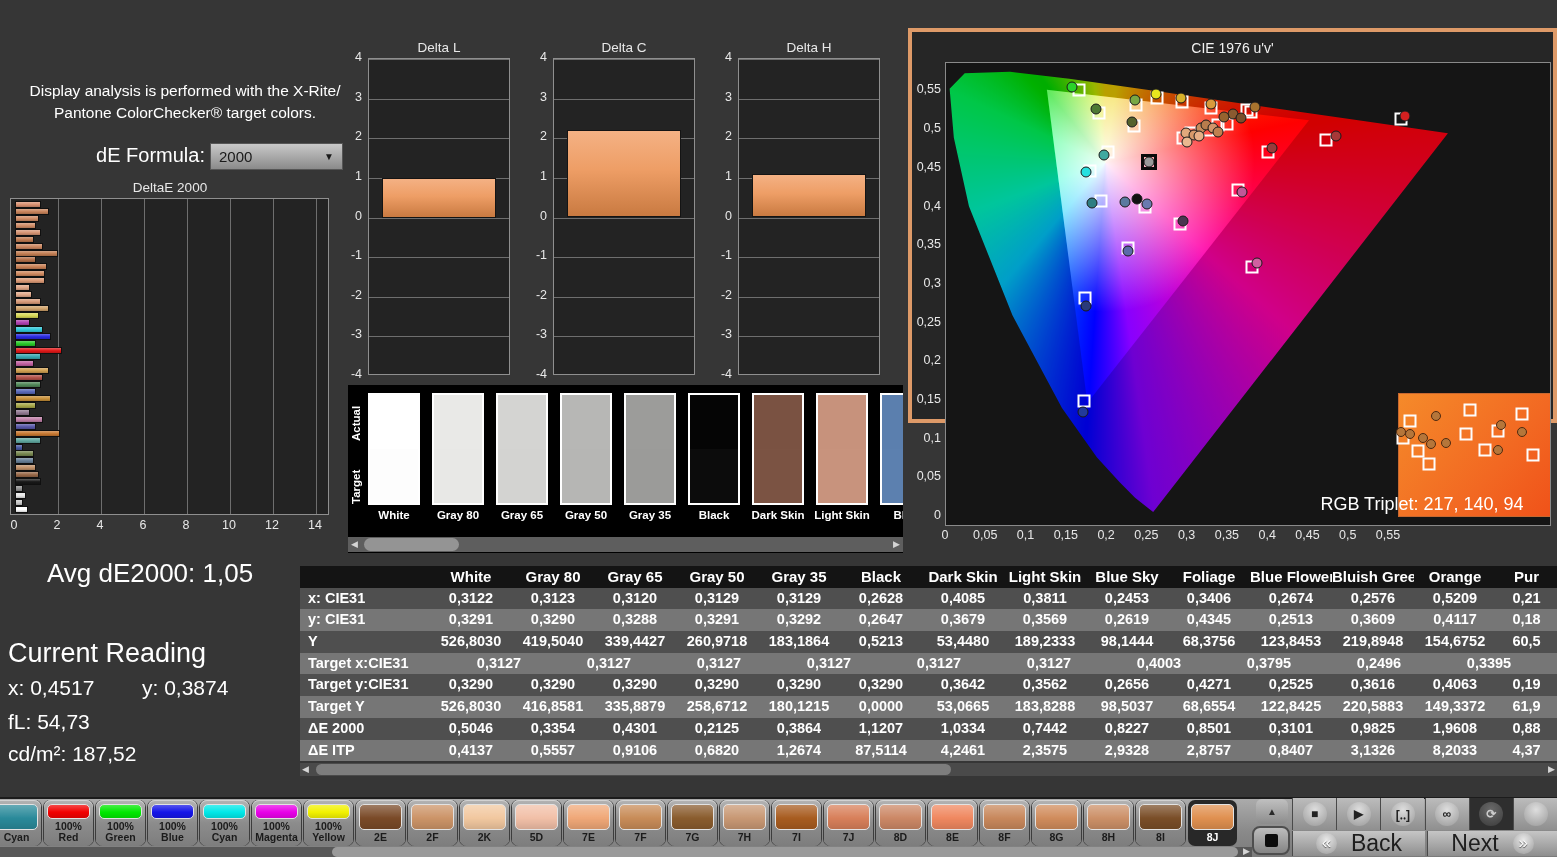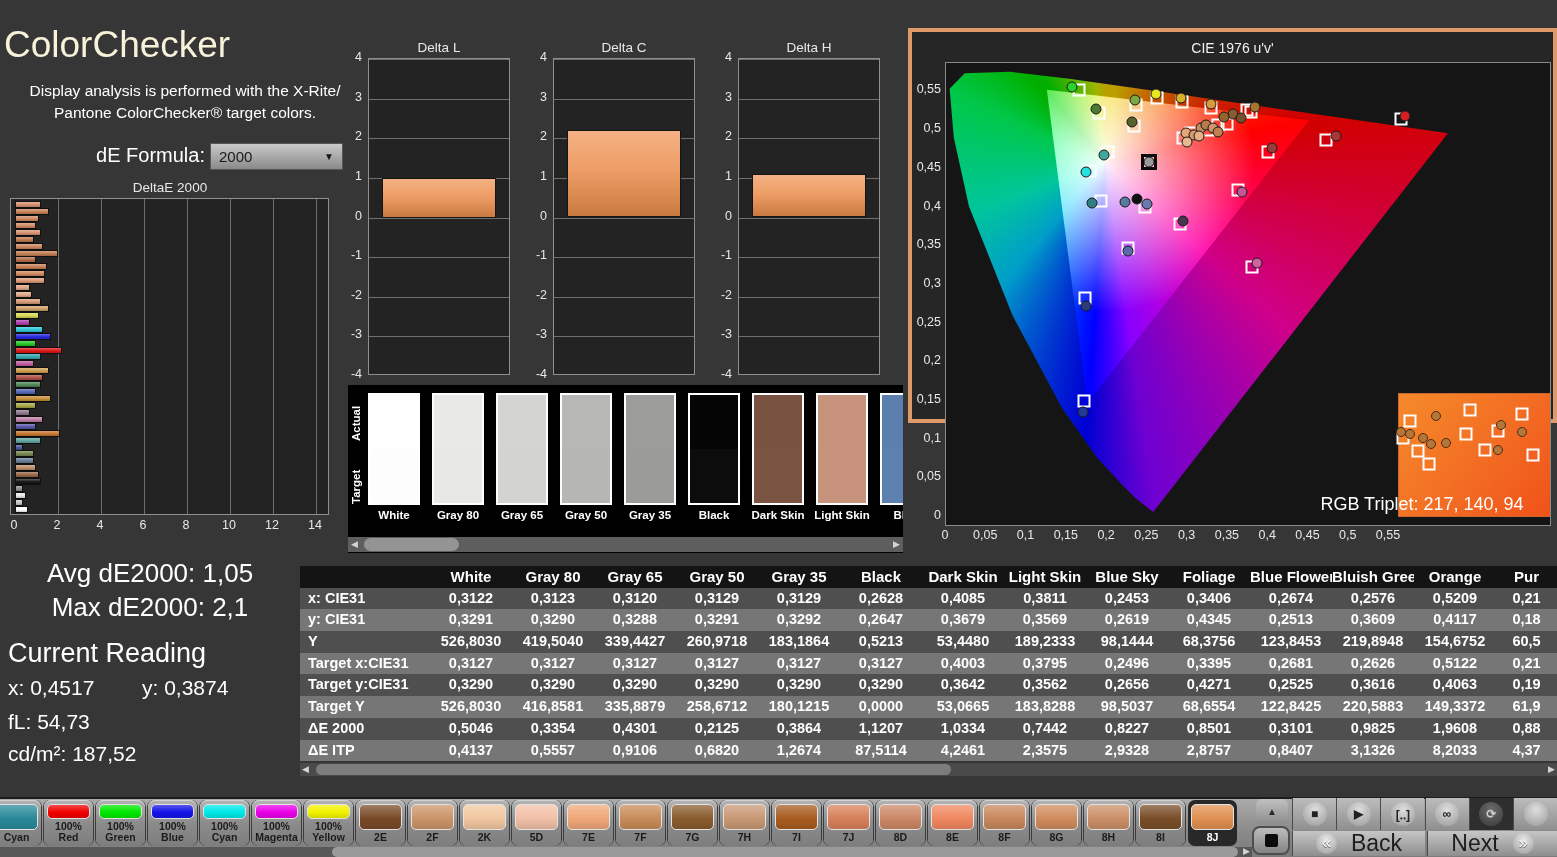--- a/index.html
+++ b/index.html
@@ -75,21 +75,20 @@
   .chev{width:21px;height:21px;border-radius:50%;background:radial-gradient(circle at 50% 32%,#e8e8e8,#9a9a9a);color:#fafafa;font-size:17px;line-height:20px;text-align:center;text-shadow:0 1px 1px #555;}
   #up-btn{left:1256px;top:799px;width:32px;height:25px;border-radius:6px;background:linear-gradient(180deg,#c0c0c0,#8c8c8c);color:#2a2a2a;font-size:10px;display:flex;align-items:center;justify-content:center;}
   #win-btn{left:1252px;top:826px;width:38px;height:29px;border-radius:8px;background:linear-gradient(180deg,#bdbdbd,#848484);border:2px solid #4e4e4e;display:flex;align-items:center;justify-content:center;box-sizing:border-box;}
   #win-btn .sq{width:13px;height:13px;background:#0c0c0c;border-radius:2px;}
 </style>
 </head>
 <body>
 
 <div id="app">
 
-  <div class="abs" id="page-title">ColorChecker</div>
   <div class="abs" id="desc">Display analysis is performed with the X-Rite/ Pantone ColorChecker® target colors.</div>
   <div class="abs" id="formula-label">dE Formula:</div>
   <div class="abs" id="formula-dd">
     <span>2000</span>
     <span style="font-size:10px;">▼</span>
   </div>
   <div class="abs" id="deltae-title">DeltaE 2000</div>
   <div class="abs chart" id="deltae-plot">
       <div class="gridv" style="left: 47px;"></div>
       <div class="gridv" style="left: 90px;"></div>
@@ -276,21 +275,20 @@
       </div>
       <div class="sw-label" style="left: 530px;">Blue</div>
     </div>
   <div class="abs sb" style="left:348px;top:537px;width:555px;height:15px;">
     <div class="sb-arrow" style="left:3px;top:0;">◀</div>
     <div class="sb-thumb" style="left:16px;top:1px;width:95px;height:13px;"></div>
     <div class="sb-arrow" style="right:3px;top:0;">▶</div>
   </div>
 
   <div class="stat-c" style="top:558px;">Avg dE2000: 1,05</div>
-  <div class="stat-c" style="top:592px;">Max dE2000: 2,1</div>
   <div class="stat-l" style="top:638px;font-size:27px;">Current Reading</div>
   <div class="stat-l" style="top:676px;">x: 0,4517</div>
   <div class="abs" style="left:142px;top:676px;font-size:21px;">y: 0,3874</div>
   <div class="stat-l" style="top:710px;">fL: 54,73</div>
   <div class="stat-l" style="top:742px;">cd/m²: 187,52</div>
 
   <div class="abs" id="results">
       <div class="t-row t-head">
         <div class="t-label"></div>
         <div class="t-cell">White</div>
@@ -352,21 +350,21 @@
         <div class="t-cell">0,5213</div>
         <div class="t-cell">53,4480</div>
         <div class="t-cell">189,2333</div>
         <div class="t-cell">98,1444</div>
         <div class="t-cell">68,3756</div>
         <div class="t-cell">123,8453</div>
         <div class="t-cell">219,8948</div>
         <div class="t-cell">154,6752</div>
         <div class="t-cell">60,5</div>
       </div>
-      <div class="t-row" style="background: rgb(118, 118, 118);">
+      <div class="t-row" style="background: rgb(118, 118, 118); gap: 28px;">
         <div class="t-label">Target x:CIE31</div>
         <div class="t-cell">0,3127</div>
         <div class="t-cell">0,3127</div>
         <div class="t-cell">0,3127</div>
         <div class="t-cell">0,3127</div>
         <div class="t-cell">0,3127</div>
         <div class="t-cell">0,3127</div>
         <div class="t-cell">0,4003</div>
         <div class="t-cell">0,3795</div>
         <div class="t-cell">0,2496</div>

